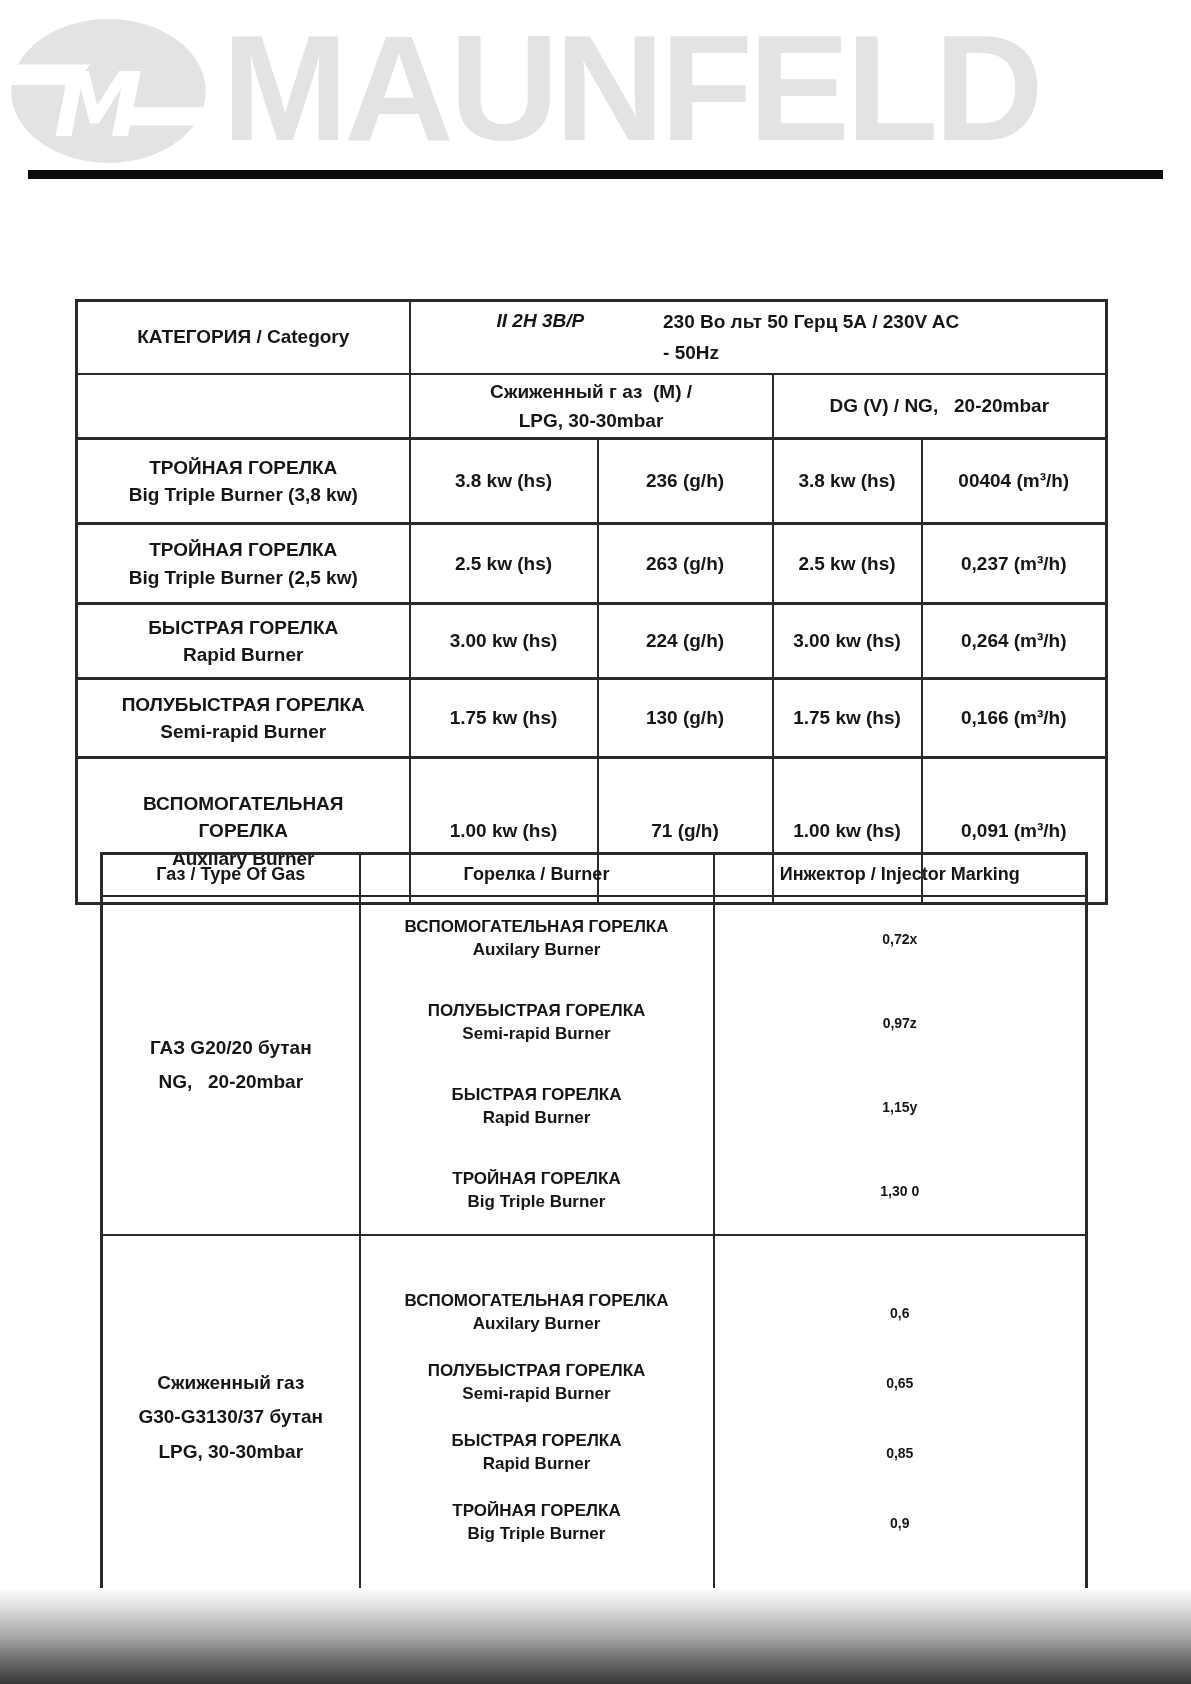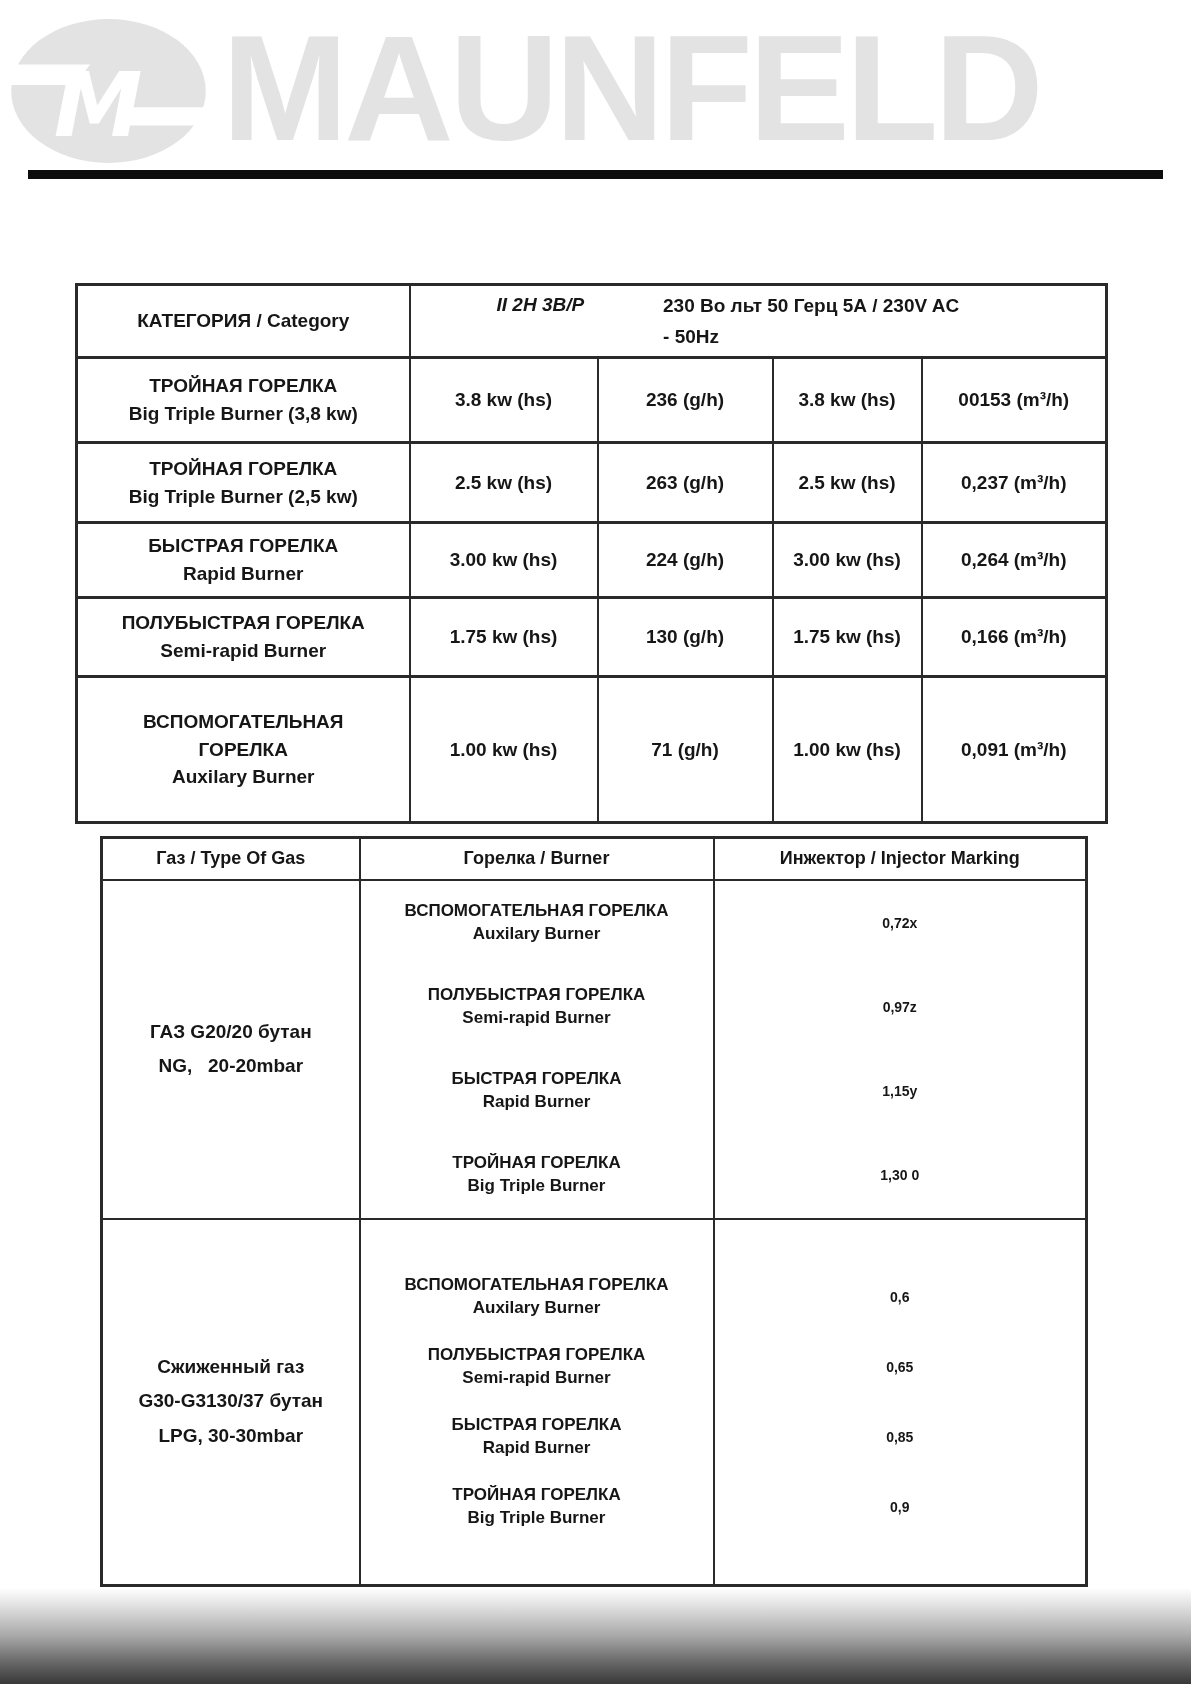--- a/index.html
+++ b/index.html
@@ -11,21 +11,21 @@
   .logo-icon{position:absolute;top:18px;left:8px;width:205px;height:150px;}
   .wordmark{
     position:absolute;top:8px;left:222px;width:870px;height:160px;
     font-size:150px;font-weight:700;letter-spacing:-4px;line-height:160px;
     color:#e3e3e3;white-space:nowrap;overflow:hidden;
     transform:scaleX(1.01);transform-origin:left center;
   }
   .rule{position:absolute;left:28px;top:170px;width:1135px;height:9px;background:#0d0d0d;}
 
   
-  table{border-collapse:collapse;table-layout:fixed;}
+  table{border-collapse:collapse;table-layout:fixed;margin-top:16px;}
   td{border:2px solid #2a2a2a;vertical-align:middle;text-align:center;
      font-weight:700;padding:2px 4px;box-sizing:border-box;}
 
   
   .t1{position:absolute;left:75px;top:283px;width:1030px;border:3px solid #2a2a2a;font-size:19px;}
   .t1 .rh1 td{height:73px;}
   .t1 .rh2 td{height:63px;}
   .t1 .r3 td{height:85px;}
   .t1 .r4 td{height:80px;}
   .t1 .r5 td{height:75px;}
@@ -87,30 +87,36 @@
     <td colspan="4" class="catval-cell">
       <div class="catval-flex">
         <span class="catval-left">II 2H 3B/P</span>
         <span class="catval-right">
           <div>230 Во льт  50 Герц 5А / 230V AC</div>
           <div>- 50Hz</div>
         </span>
       </div>
     </td>
   </tr>
+  <tr class="rh2">
+    <td></td>
+    <td colspan="2" class="prewrap">Сжиженный г аз  (М) /
+LPG, 30-30mbar</td>
+    <td colspan="2" class="prewrap">DG (V) / NG,   20-20mbar</td>
+  </tr>
 
   <tr class="data r3">
     <td class="bname">
       <div>ТРОЙНАЯ ГОРЕЛКА</div>
       <div>Big Triple Burner (3,8 kw)</div>
     </td>
     <td>3.8 kw (hs)</td>
     <td>236 (g/h)</td>
     <td>3.8 kw (hs)</td>
-    <td>00153 (m³/h)</td>
+    <td>00404 (m³/h)</td>
   </tr>
   <tr class="data r4">
     <td class="bname">
       <div>ТРОЙНАЯ ГОРЕЛКА</div>
       <div>Big Triple Burner (2,5 kw)</div>
     </td>
     <td>2.5 kw (hs)</td>
     <td>263 (g/h)</td>
     <td>2.5 kw (hs)</td>
     <td>0,237 (m³/h)</td>

